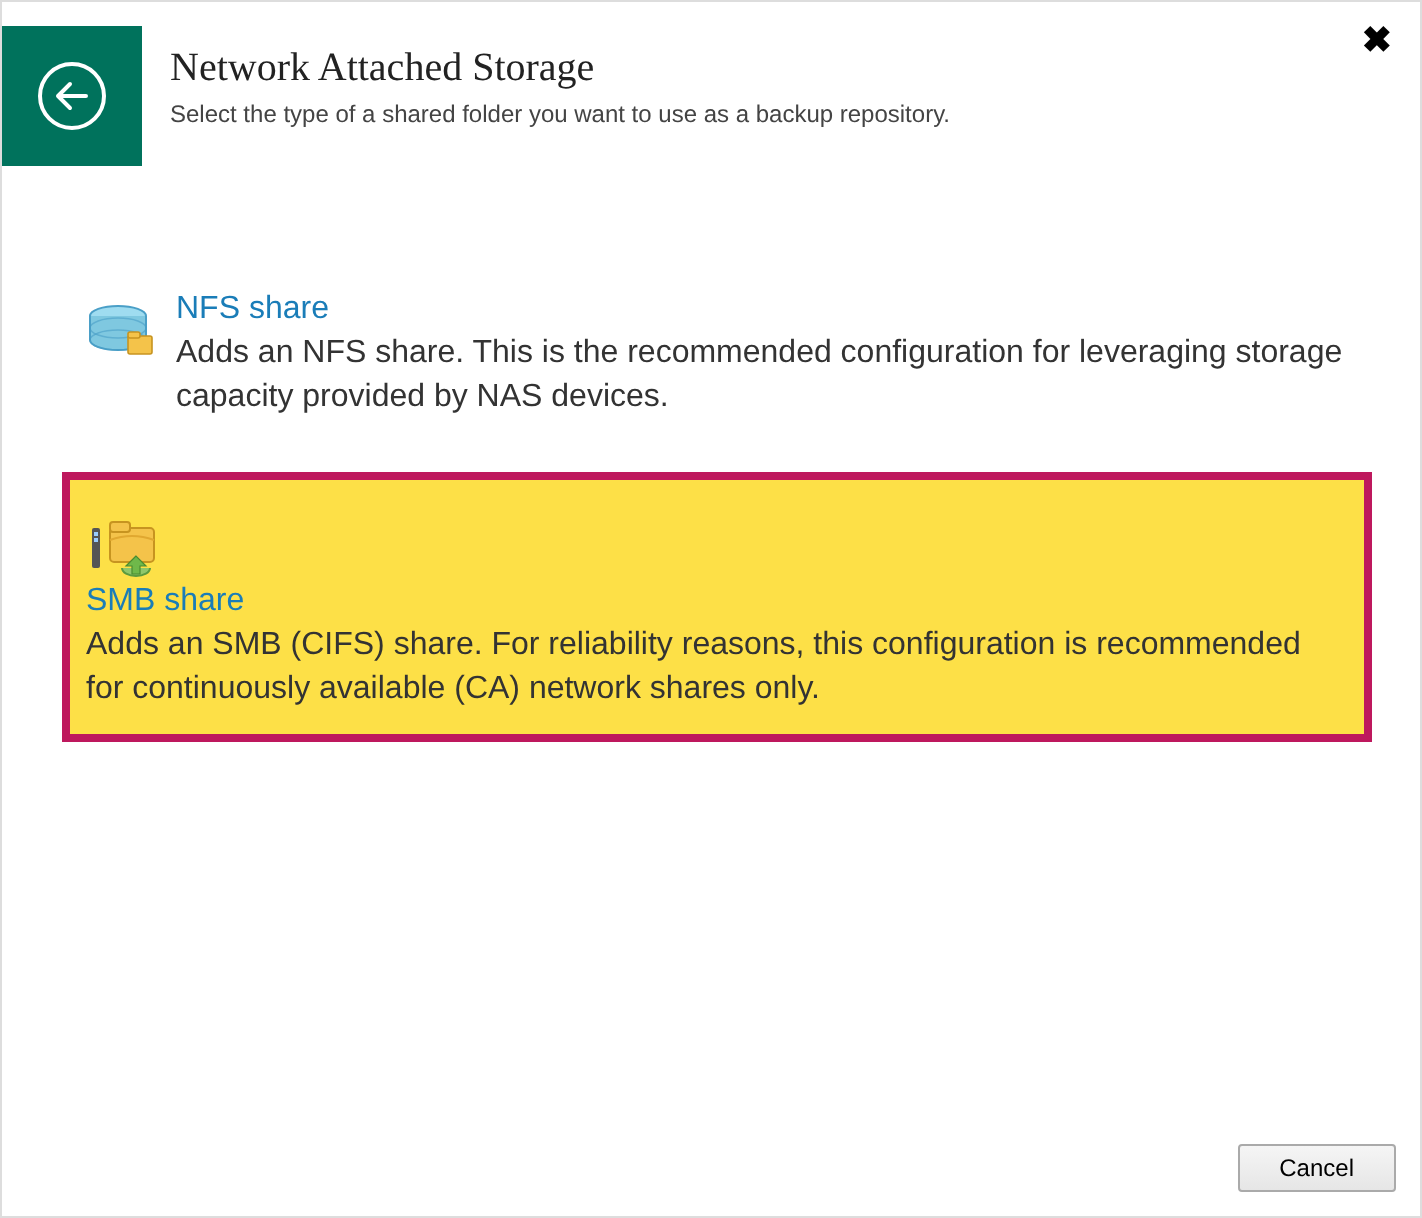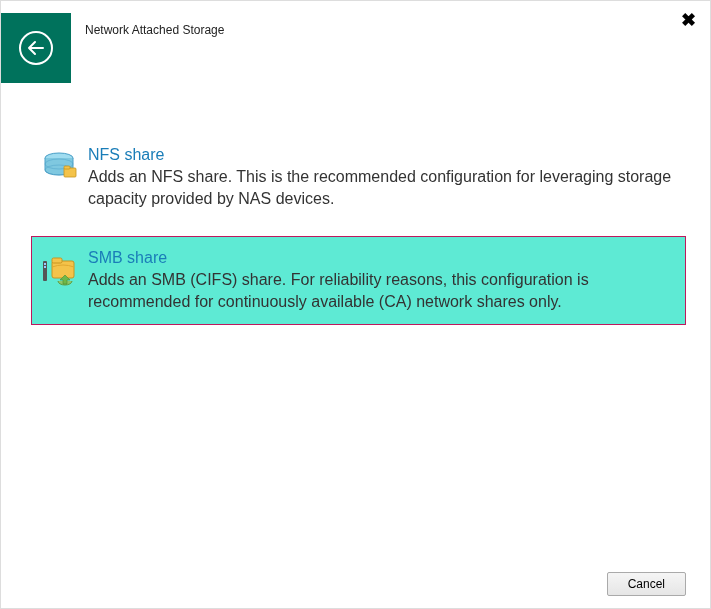--- a/index.html
+++ b/index.html
@@ -50,24 +50,25 @@
     .back-arrow svg {
       position: absolute;
       left: -9px;
       top: -8px;
     }
     .title-block {
       padding: 10px 0 0 14px;
       flex: 1;
     }
     .title {
-      font-size: 12px;
+      font-size: 20px;
       font-weight: 400;
       color: #222;
       margin-bottom: 4px;
+      font-family: Liberation Serif, serif;
     }
     .subtitle {
       font-size: 12px;
       color: #444;
     }
     .close-btn {
       position: absolute;
       top: 10px;
       right: 14px;
       font-size: 18px;
@@ -80,22 +81,23 @@
       padding: 38px 24px 0 30px;
     }
     .option {
       display: flex;
       padding: 12px 10px 12px 8px;
       border: 1px solid transparent;
       margin-bottom: 14px;
       cursor: pointer;
     }
     .option.selected {
-      border: 1px solid #be185d;
-      background: #5eead4;
+      border: 4px solid #be185d;
+      background: #fde047;
+      flex-direction: column;
     }
     .option-icon {
       width: 38px;
       height: 38px;
       flex-shrink: 0;
       margin-right: 10px;
       margin-top: 2px;
     }
     .option-text {
       flex: 1;
@@ -106,21 +108,21 @@
       margin-bottom: 2px;
     }
     .option-desc {
       font-size: 16px;
       color: #333;
       line-height: 1.35;
     }
     .footer {
       position: absolute;
       bottom: 12px;
-      right: 24px;
+      right: 12px;
     }
     .cancel-btn {
       background: linear-gradient(#f5f5f5, #e6e6e6);
       border: 1px solid #aaa;
       padding: 4px 20px;
       font-size: 12px;
       font-family: inherit;
       cursor: pointer;
       border-radius: 2px;
     }
@@ -133,20 +135,21 @@
     <div class="back-circle">
       <div class="back-arrow">
         <svg width="18" height="16" viewBox="0 0 18 16">
           <path d="M8 2 L2 8 L8 14 M2 8 L16 8" stroke="#fff" stroke-width="2" fill="none" stroke-linecap="round" stroke-linejoin="round"></path>
         </svg>
       </div>
     </div>
   </div>
   <div class="title-block">
     <div class="title">Network Attached Storage</div>
+    <div class="subtitle">Select the type of a shared folder you want to use as a backup repository.</div>
   </div>
   <div class="close-btn">
     <span>✖</span>
   </div>
 </div>
 
 <div class="options">
 
   <div class="option">
     <div class="option-icon">

